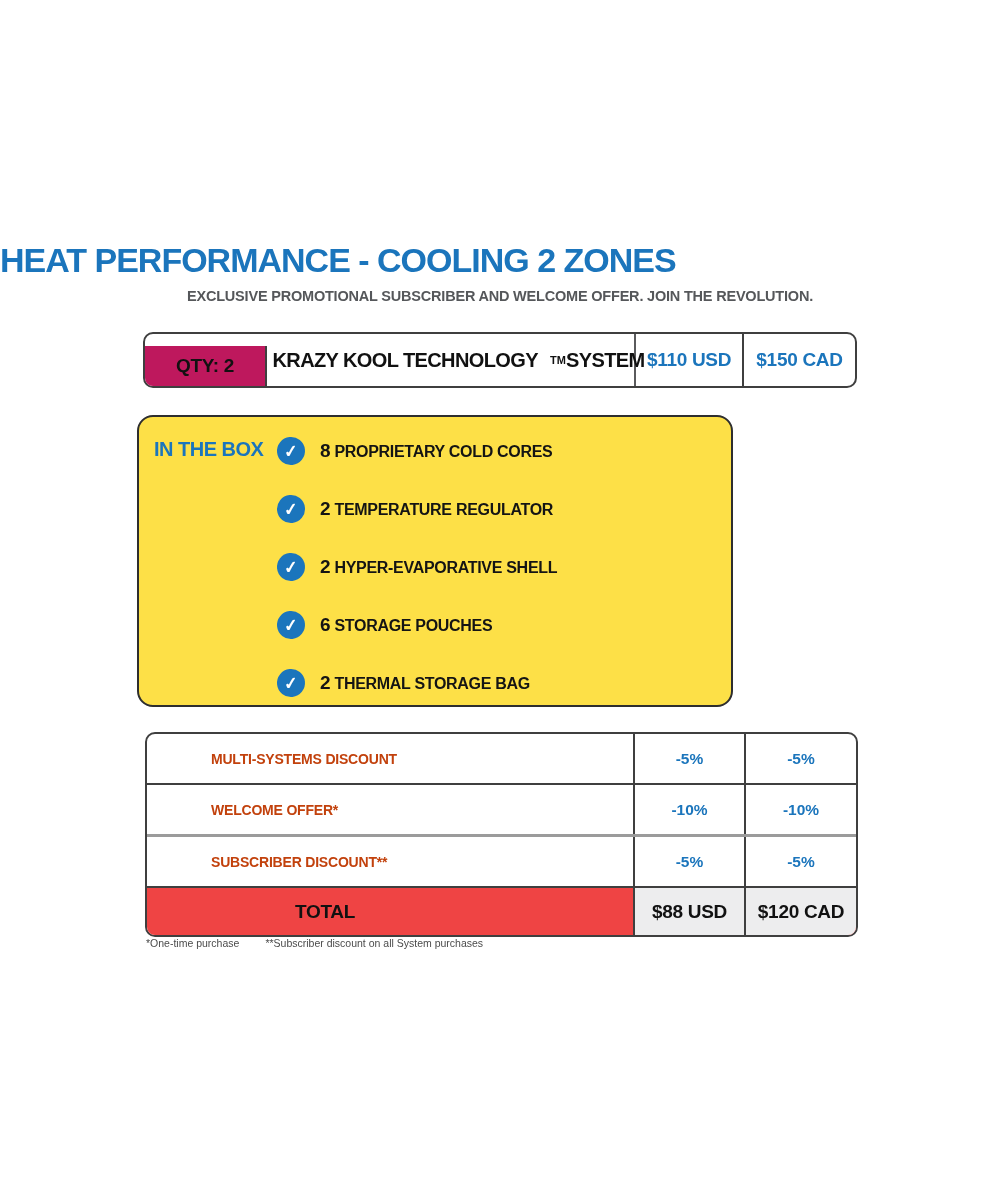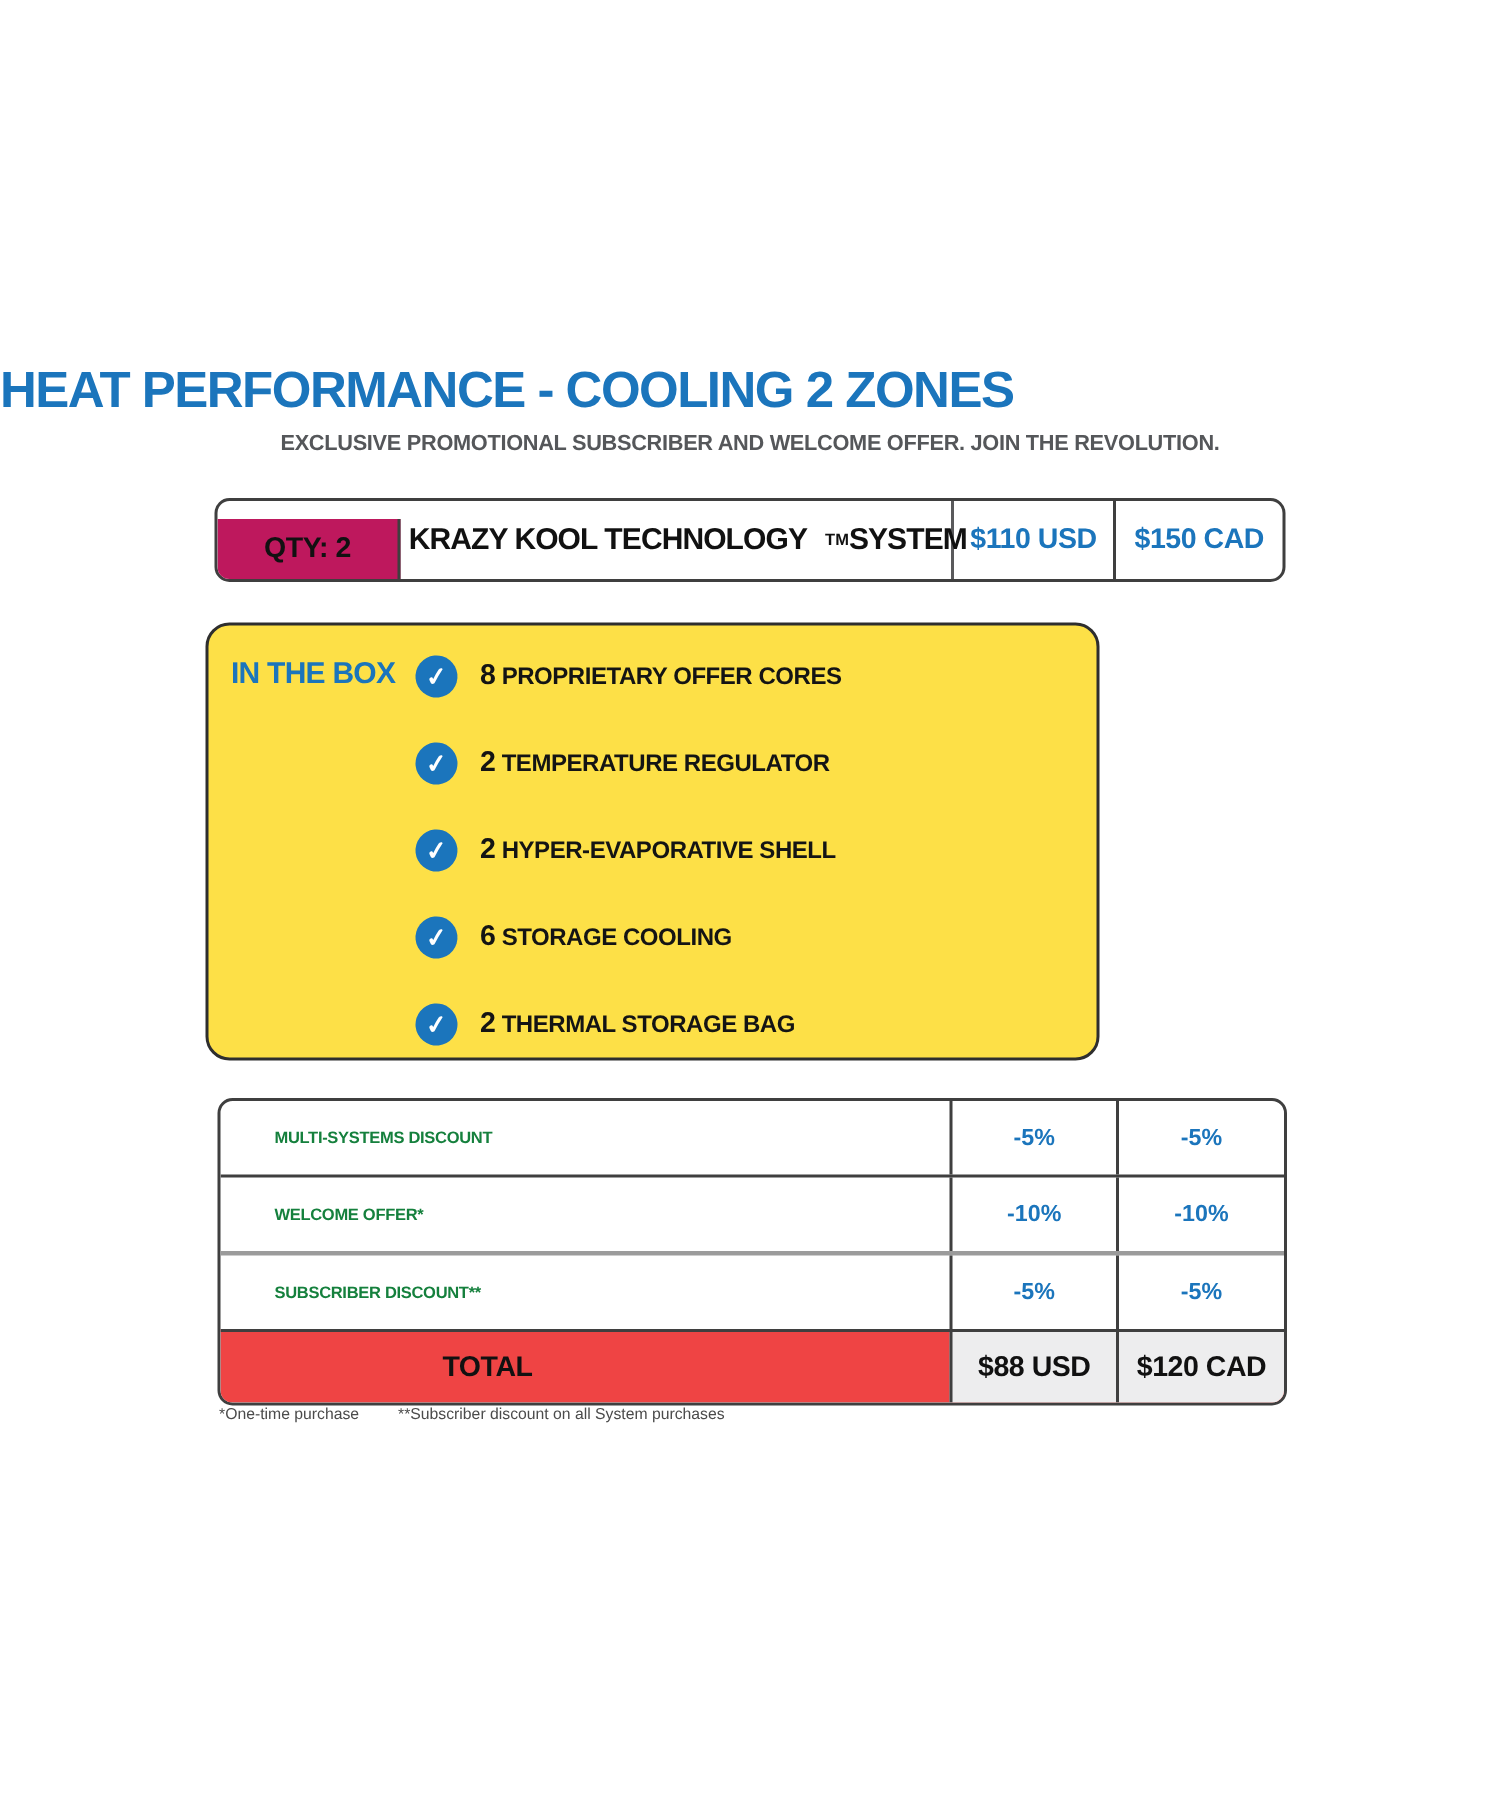--- a/index.html
+++ b/index.html
@@ -78,22 +78,22 @@
   
   .discount-table{
     left:145px;top:732px;width:713px;
     border:2px solid #3f3f3f;border-radius:10px;
     overflow:hidden;box-sizing:border-box;background:#fff;
   }
   .dt-row{display:flex;height:49px;}
   .dt-row + .dt-row{border-top:2px solid #3f3f3f;}
   .dt-row.thick-top{border-top:3px solid #9b9b9b;}
   .dt-label{
-    flex:1;display:flex;align-items:center;padding-left:36px;
-    font-size:11px;font-weight:700;color:#15803d;letter-spacing:-0.2px;
+    flex:1;display:flex;align-items:center;padding-left:64px;
+    font-size:14px;font-weight:700;color:#c2410c;letter-spacing:-0.2px;
     box-sizing:border-box;
   }
   .dt-usd,.dt-cad{
     display:flex;align-items:center;justify-content:center;
     border-left:2px solid #3f3f3f;box-sizing:border-box;
     font-size:15.5px;font-weight:700;color:#1b75bc;
   }
   .dt-usd{width:111px;}
   .dt-cad{width:112px;}
   .dt-total{background:#ef4444;height:47px;}
@@ -127,39 +127,39 @@
   <div class="cell pt-usd">$110 USD</div>
   <div class="cell pt-cad">$150 CAD</div>
 </div>
 
 <div class="abs box-panel">
   <div class="box-heading">IN THE BOX</div>
 
   <div class="box-item" style="top:20px;">
     <span class="check-icon">✓</span>
     <span class="item-text"><span class="item-qty">8</span>
-      <span class="item-label">PROPRIETARY OFFER CORES</span></span>
+      <span class="item-label">PROPRIETARY COLD CORES</span></span>
   </div>
 
   <div class="box-item" style="top:78px;">
     <span class="check-icon">✓</span>
     <span class="item-text"><span class="item-qty">2</span>
       <span class="item-label">TEMPERATURE REGULATOR</span></span>
   </div>
 
   <div class="box-item" style="top:136px;">
     <span class="check-icon">✓</span>
     <span class="item-text"><span class="item-qty">2</span>
       <span class="item-label">HYPER-EVAPORATIVE SHELL</span></span>
   </div>
 
   <div class="box-item" style="top:194px;">
     <span class="check-icon">✓</span>
     <span class="item-text"><span class="item-qty">6</span>
-      <span class="item-label">STORAGE COOLING</span></span>
+      <span class="item-label">STORAGE POUCHES</span></span>
   </div>
 
   <div class="box-item" style="top:252px;">
     <span class="check-icon">✓</span>
     <span class="item-text"><span class="item-qty">2</span>
       <span class="item-label">THERMAL STORAGE BAG</span></span>
   </div>
 </div>
 
 <div class="abs discount-table">

